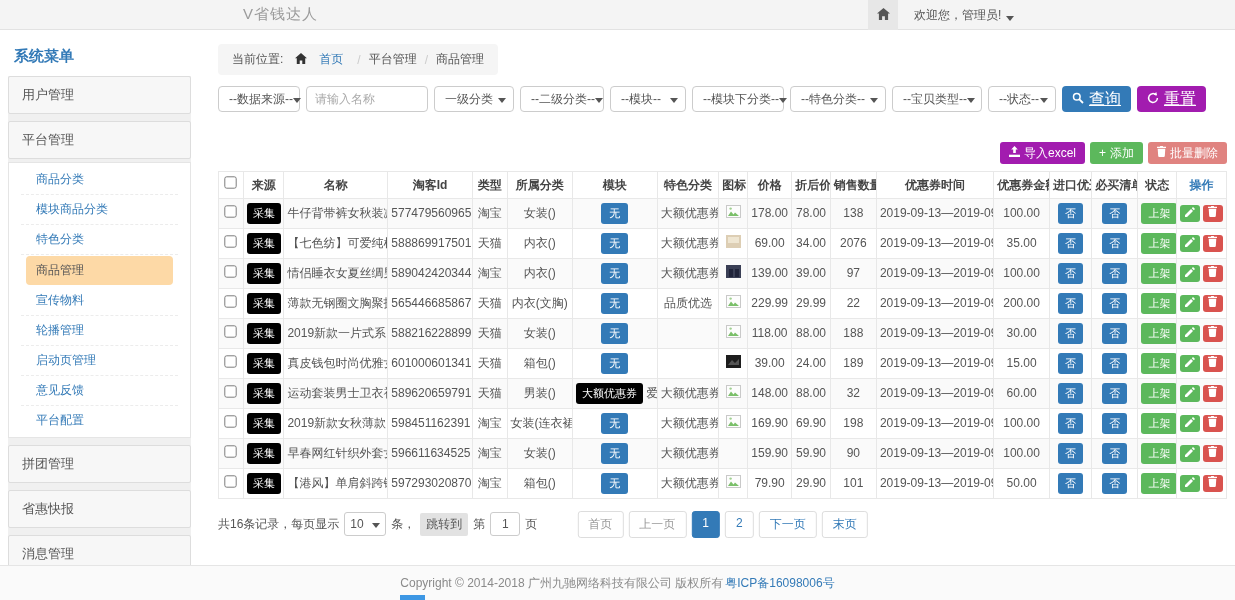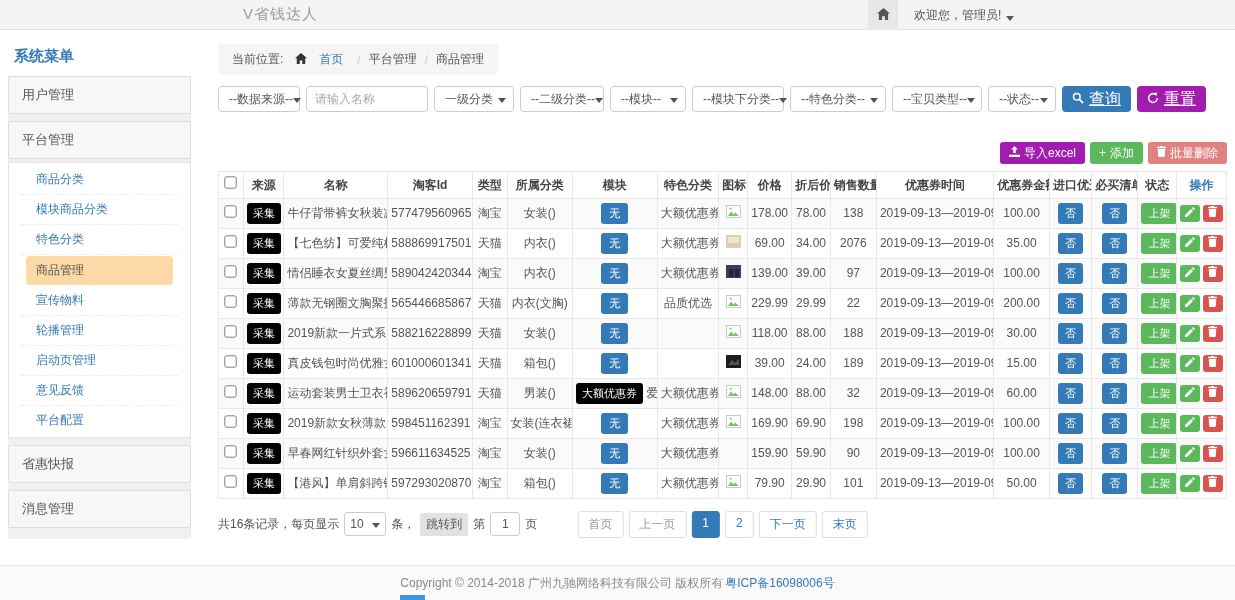--- a/index.html
+++ b/index.html
@@ -101,20 +101,21 @@
           <div class="sub-item">商品分类</div>
           <div class="sub-item">模块商品分类</div>
           <div class="sub-item">特色分类</div>
           <div class="sub-item active">商品管理</div>
           <div class="sub-item">宣传物料</div>
           <div class="sub-item">轮播管理</div>
           <div class="sub-item">启动页管理</div>
           <div class="sub-item">意见反馈</div>
           <div class="sub-item">平台配置</div>
         </div>
+        <div class="side-item">拼团管理</div>
         <div class="side-item">省惠快报</div>
         <div class="side-item">消息管理</div>
       </div>
   </aside>
 
   <main class="main">
     <div class="breadcrumb">
       <span>当前位置:</span>
       <span id="home-icon-bc"><svg width="12" height="11" viewBox="0 0 13 12">
             <path fill="#333" d="M6.5 0L13 5.6h-1.9V12H7.9V8.2H5.1V12H1.9V5.6H0z"></path>

